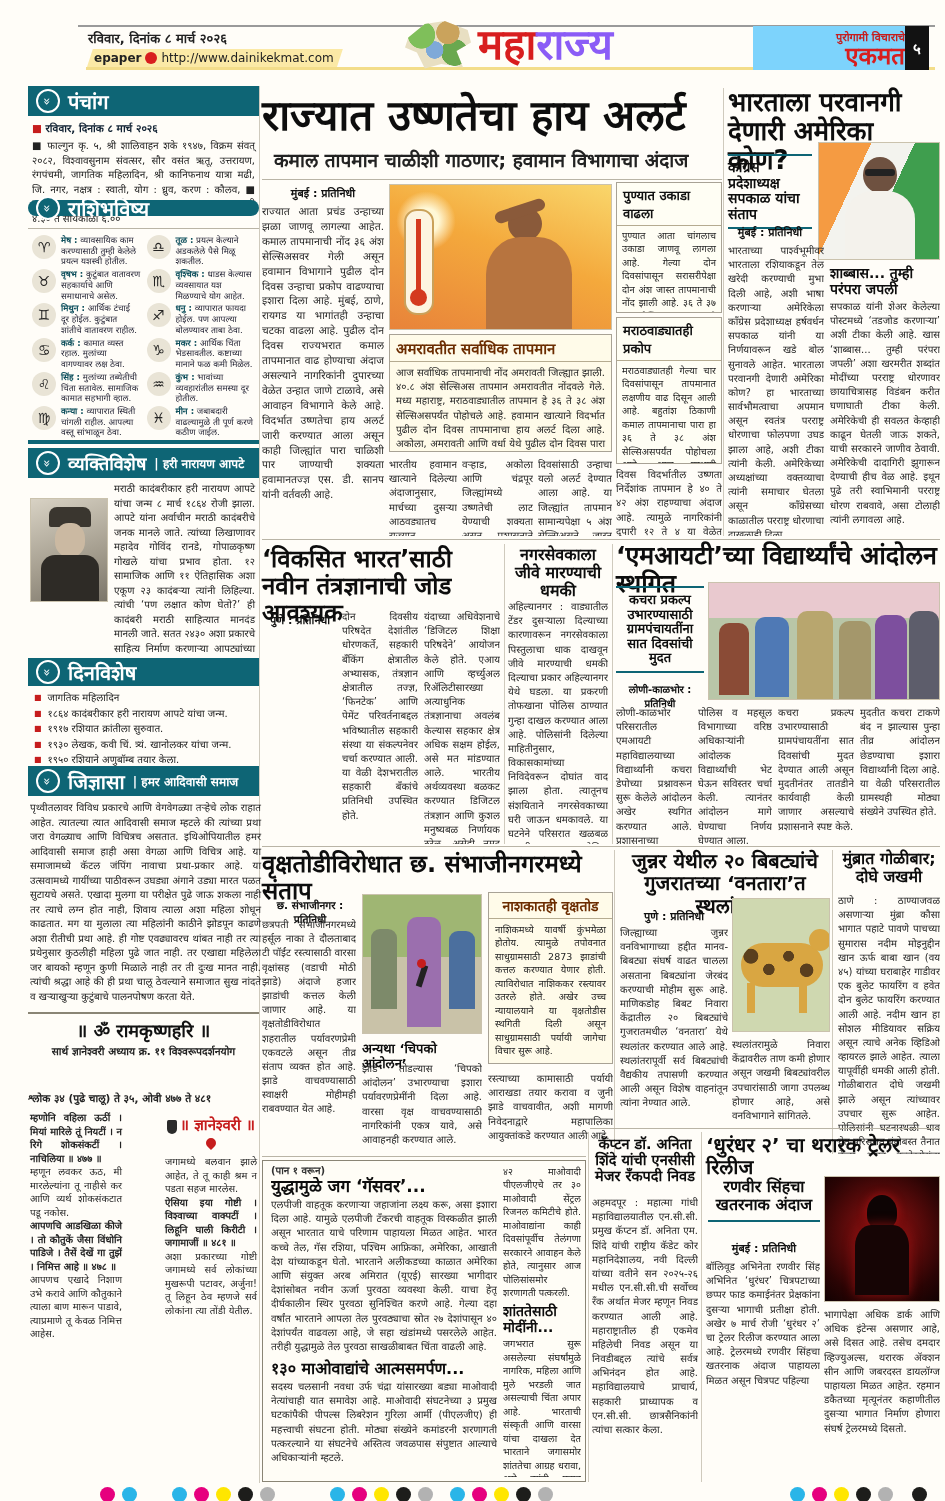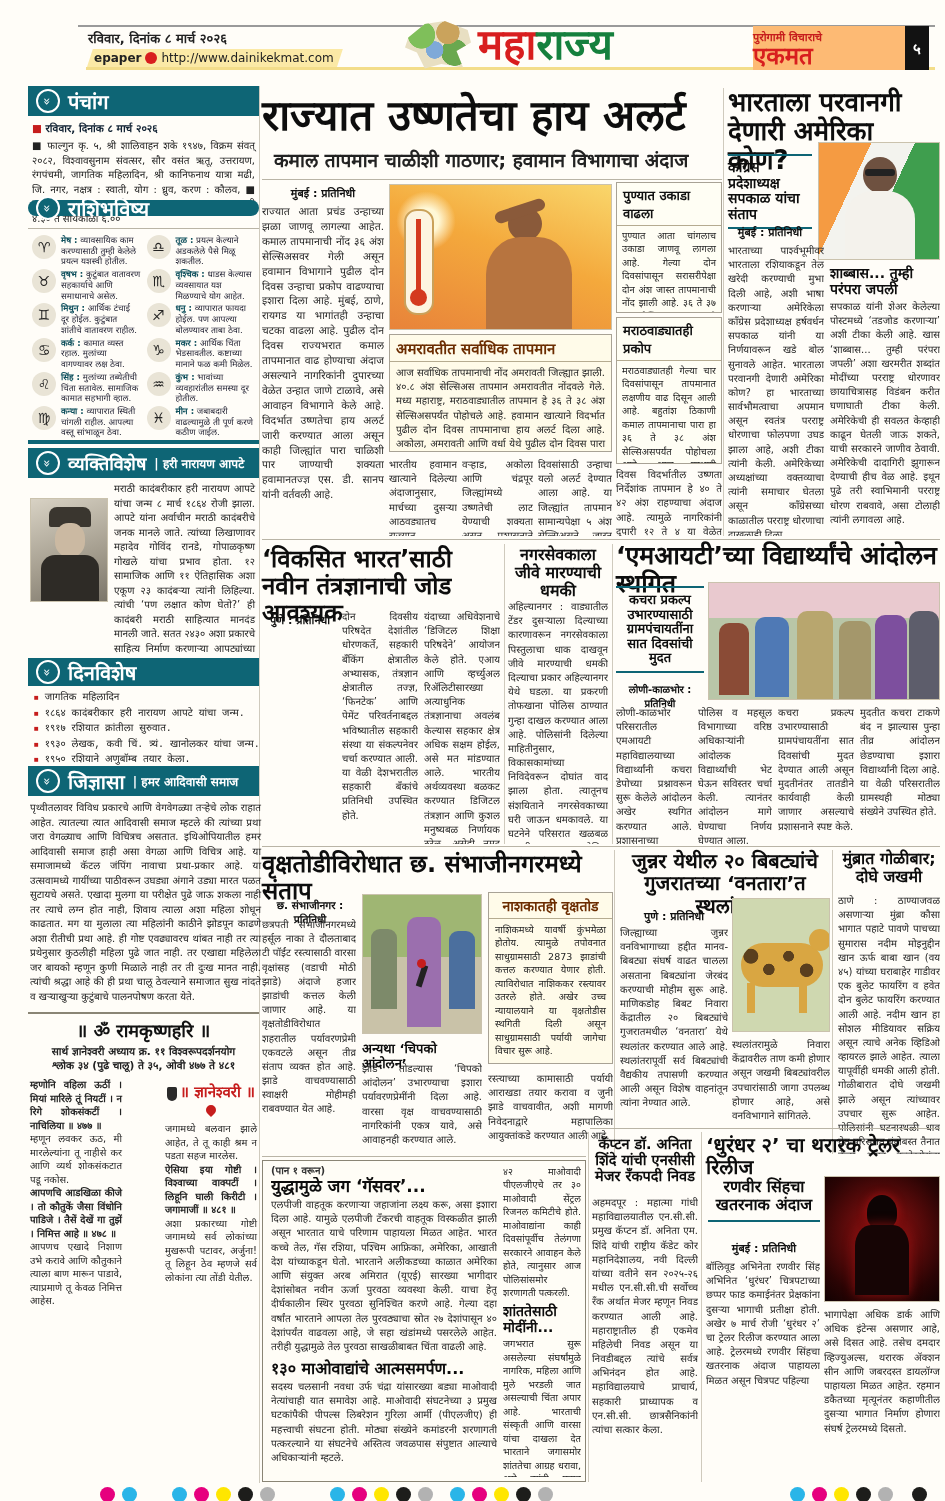--- a/index.html
+++ b/index.html
@@ -37,21 +37,21 @@
   .dlist{list-style:none;margin:0;padding:2px 6px;}
   .dlist li{font-size:10px;line-height:1.55;color:#222;display:flex;gap:6px;}
   .dlist li::before{content:"■";color:#c61d1d;font-size:8px;line-height:1.9;}
   
   .dots{position:absolute;display:flex;gap:7px;}
   .dot{width:15px;height:15px;border-radius:50%;}
   .c-cy{background:#2ab5e8;} .c-mg{background:#e6007e;} .c-yl{background:#ffe600;}
   .c-bk{background:#1d1d1b;} .c-gy{background:#b2b2b2;}
   
   #epaper-strip{background:#fbe9a6;transform:skewX(-18deg);transform-origin:bottom left;}
-  .brand-box{background:#fdba74;text-align:left;}
+  .brand-box{background:#7dd3fc;text-align:right;}
   .pgno{background:#121212;color:#fff;display:flex;align-items:center;justify-content:center;font-weight:bold;}
   
   .ph{position:absolute;overflow:hidden;border:1px solid #cac2ad;box-sizing:border-box;}
   .versetxt{font-weight:bold;}
   .ram-body{font-size:9.8px;line-height:1.38;color:#242424;}
   .logo-red{color:#c61d1d;font-weight:bold;}
 </style>
 </head>
 <body>
 
@@ -70,21 +70,21 @@
   <div class="abs" style="left:405px;top:20px;width:66px;height:50px;
        background:
         radial-gradient(circle at 25% 30%, #7fbf5a 0 22%, transparent 23%),
         radial-gradient(circle at 65% 25%, #caa35c 0 20%, transparent 21%),
         radial-gradient(circle at 45% 60%, #7ea9d8 0 18%, transparent 19%),
         radial-gradient(circle at 75% 65%, #6aa84f 0 22%, transparent 23%),
         #e8dfc2;
        clip-path:polygon(5% 35%,30% 8%,60% 2%,95% 20%,100% 45%,78% 62%,88% 95%,55% 88%,30% 97%,18% 65%,0 55%);"></div>
 
   <div class="abs" style="left:478px;top:24px;font-size:42px;font-weight:900;line-height:1;">
-    <span style="color:#d81e1e;">महा</span><span style="color:#15803d;">राज्य</span>
+    <span style="color:#d81e1e;">महा</span><span style="color:#8b5cf6;">राज्य</span>
   </div>
 
   <div class="abs brand-box" style="left:753px;top:26px;width:152px;height:44px;">
     <div style="font-size:11px;font-weight:bold;color:#c61d1d;margin-top:3px;">पुरोगामी विचाराचे</div>
     <div style="font-size:24px;font-weight:900;color:#d81e1e;line-height:1;">एकमत</div>
   </div>
   <div class="abs pgno" style="left:905px;top:26px;width:24px;height:44px;font-size:15px;">५</div>
 
   <div class="vr" style="left:259px;top:86px;height:1397px;"></div>
 
@@ -180,21 +180,21 @@
     </div>
     <div class="sidebody jt" style="margin-left:86px;padding:2px 4px 0 0;">
       <span>मराठी कादंबरीकार हरी नारायण आपटे यांचा जन्म ८ मार्च १८६४ रोजी झाला. आपटे यांना अर्वाचीन मराठी कादंबरीचे जनक मानले जाते. त्यांच्या लिखाणावर महादेव गोविंद रानडे, गोपाळकृष्ण गोखले यांचा प्रभाव होता. १२ सामाजिक आणि ११ ऐतिहासिक अशा एकूण २३ कादंबऱ्या त्यांनी लिहिल्या. त्यांची ‘पण लक्षात कोण घेतो?’ ही कादंबरी मराठी साहित्यात मानदंड मानली जाते. सतत २४३० अशा प्रकारचे साहित्य निर्माण करणाऱ्या आपट्यांच्या या कालखंडाला हरिभाऊ युग असे म्हटले जाते. त्यांचे ‘सती पिंगळा’ हे प्रसिद्ध नाटक त्यांच्या मृत्यूनंतर प्रसिद्ध झाले. त्यांनी मुंबई मराठी ग्रंथ संग्रहालयाच्या तेराव्या वार्षिकसभेपुढे दिलेल्या व्याख्यानाची पुस्तिका विदग्धवाङ्मय नावाने प्रसिद्ध आहे. अशा या कादंबरीकाराचे निधन ३ मार्च १९१९ रोजी झाले.</span>
     </div>
   </div>
 
   <div class="abs teal-bar" style="left:28px;top:658px;width:231px;height:28px;">
     <span class="chev"></span>
     <span class="t-title">दिनविशेष</span>
   </div>
-  <ul class="abs dlist ov" style="left:28px;top:688px;width:231px;height:76px;font-family:Liberation Mono, monospace;">
+  <ul class="abs dlist ov" style="left:28px;top:688px;width:231px;height:76px;">
 
       <li>
         <span>जागतिक महिलादिन</span>
       </li>
 
       <li>
         <span>१८६४  कादंबरीकार हरी नारायण आपटे यांचा जन्म.</span>
       </li>
 
       <li>
@@ -217,21 +217,21 @@
   <div class="abs teal-bar" style="left:28px;top:766px;width:231px;height:30px;">
     <span class="chev"></span>
     <span class="t-title">जिज्ञासा</span>
     <span class="t-sub">| <span>हमर आदिवासी समाज</span></span>
   </div>
   <div class="abs sidebody jt ov" style="left:28px;top:799px;width:231px;height:210px;padding:2px 2px;">पृथ्वीतलावर विविध प्रकारचे आणि वेगवेगळ्या तऱ्हेचे लोक राहात आहेत. त्यातल्या त्यात आदिवासी समाज म्हटले की त्यांच्या प्रथा जरा वेगळ्याच आणि विचित्रच असतात. इथिओपियातील हमर आदिवासी समाज हाही असा वेगळा आणि विचित्र आहे. या समाजामध्ये कॅटल जंपिंग नावाचा प्रथा-प्रकार आहे. या उत्सवामध्ये गायींच्या पाठीवरून उघड्या अंगाने उड्या मारत पळत सुटायचे असते. एखादा मुलगा या परीक्षेत पुढे जाऊ शकला नाही तर त्याचे लग्न होत नाही, शिवाय त्याला अशा महिला शोधून काढतात. मग या मुलाला त्या महिलांनी काठीने झोडपून काढणे अशा रीतीची प्रथा आहे. ही गोष्ट एवढ्यावरच थांबत नाही तर त्या प्रथेनुसार कुठलीही महिला पुढे जात नाही. तर एखाद्या महिलेला जर बायको म्हणून कुणी मिळाले नाही तर ती दुःख मानत नाही. त्यांची श्रद्धा आहे की ही प्रथा चालू ठेवल्याने समाजात सुख नांदते व खऱ्याखुऱ्या कुटुंबाचे पालनपोषण करता येते.</div>
 
   <div class="abs ov" style="left:28px;top:1012px;width:231px;height:471px;border-top:2px solid #8a8575;">
     <div style="text-align:center;font-size:18px;font-weight:900;color:#111;margin-top:4px;">॥ ॐ रामकृष्णहरि ॥</div>
     <div style="text-align:center;font-size:10.5px;font-weight:bold;color:#222;margin-top:2px;">सार्थ ज्ञानेश्वरी अध्याय क्र. ११ विश्वरूपदर्शनयोग</div>
-    <div style="text-align:center;font-size:10.5px;font-weight:bold;color:#222;">श्लोक ३४ (पुढे चालू) ते ३५, ओवी ४७७ ते ४८१</div>
+    <div style="text-align:left;font-size:10.5px;font-weight:bold;color:#222;margin-top:33px;">श्लोक ३४ (पुढे चालू) ते ३५, ओवी ४७७ ते ४८१</div>
     <div style="display:flex;gap:8px;padding:6px 2px;">
       <div style="width:50%;" class="ram-body jt">
         <div class="versetxt">म्हणोनि वहिला ऊठीं । मियां मारिले तूं नियटीं । न रिगे शोकसंकटीं । नाचिलिया ॥ ४७७ ॥</div>
         <div>म्हणून लवकर ऊठ, मी मारलेल्यांना तू नाहीसे कर आणि व्यर्थ शोकसंकटात पडू नकोस.</div>
         <div class="versetxt">आपणचि आडखिळा कीजे । तो कौतुकें जैसा विंधोनि पाडिजे । तैसें देखें गा तुझें । निमित्त आहे ॥ ४७८ ॥</div>
         <div>आपणच एखादे निशाण उभे करावे आणि कौतुकाने त्याला बाण मारून पाडावे, त्याप्रमाणे तू केवळ निमित्त आहेस.</div>
       </div>
       <div style="width:50%;margin-left:35px;" class="ram-body jt">
         <div style="text-align:center;margin:4px 0 6px;">
           <span style="display:inline-block;width:10px;height:14px;background:#2b2b2b;border-radius:2px 2px 6px 6px;vertical-align:middle;"></span>

